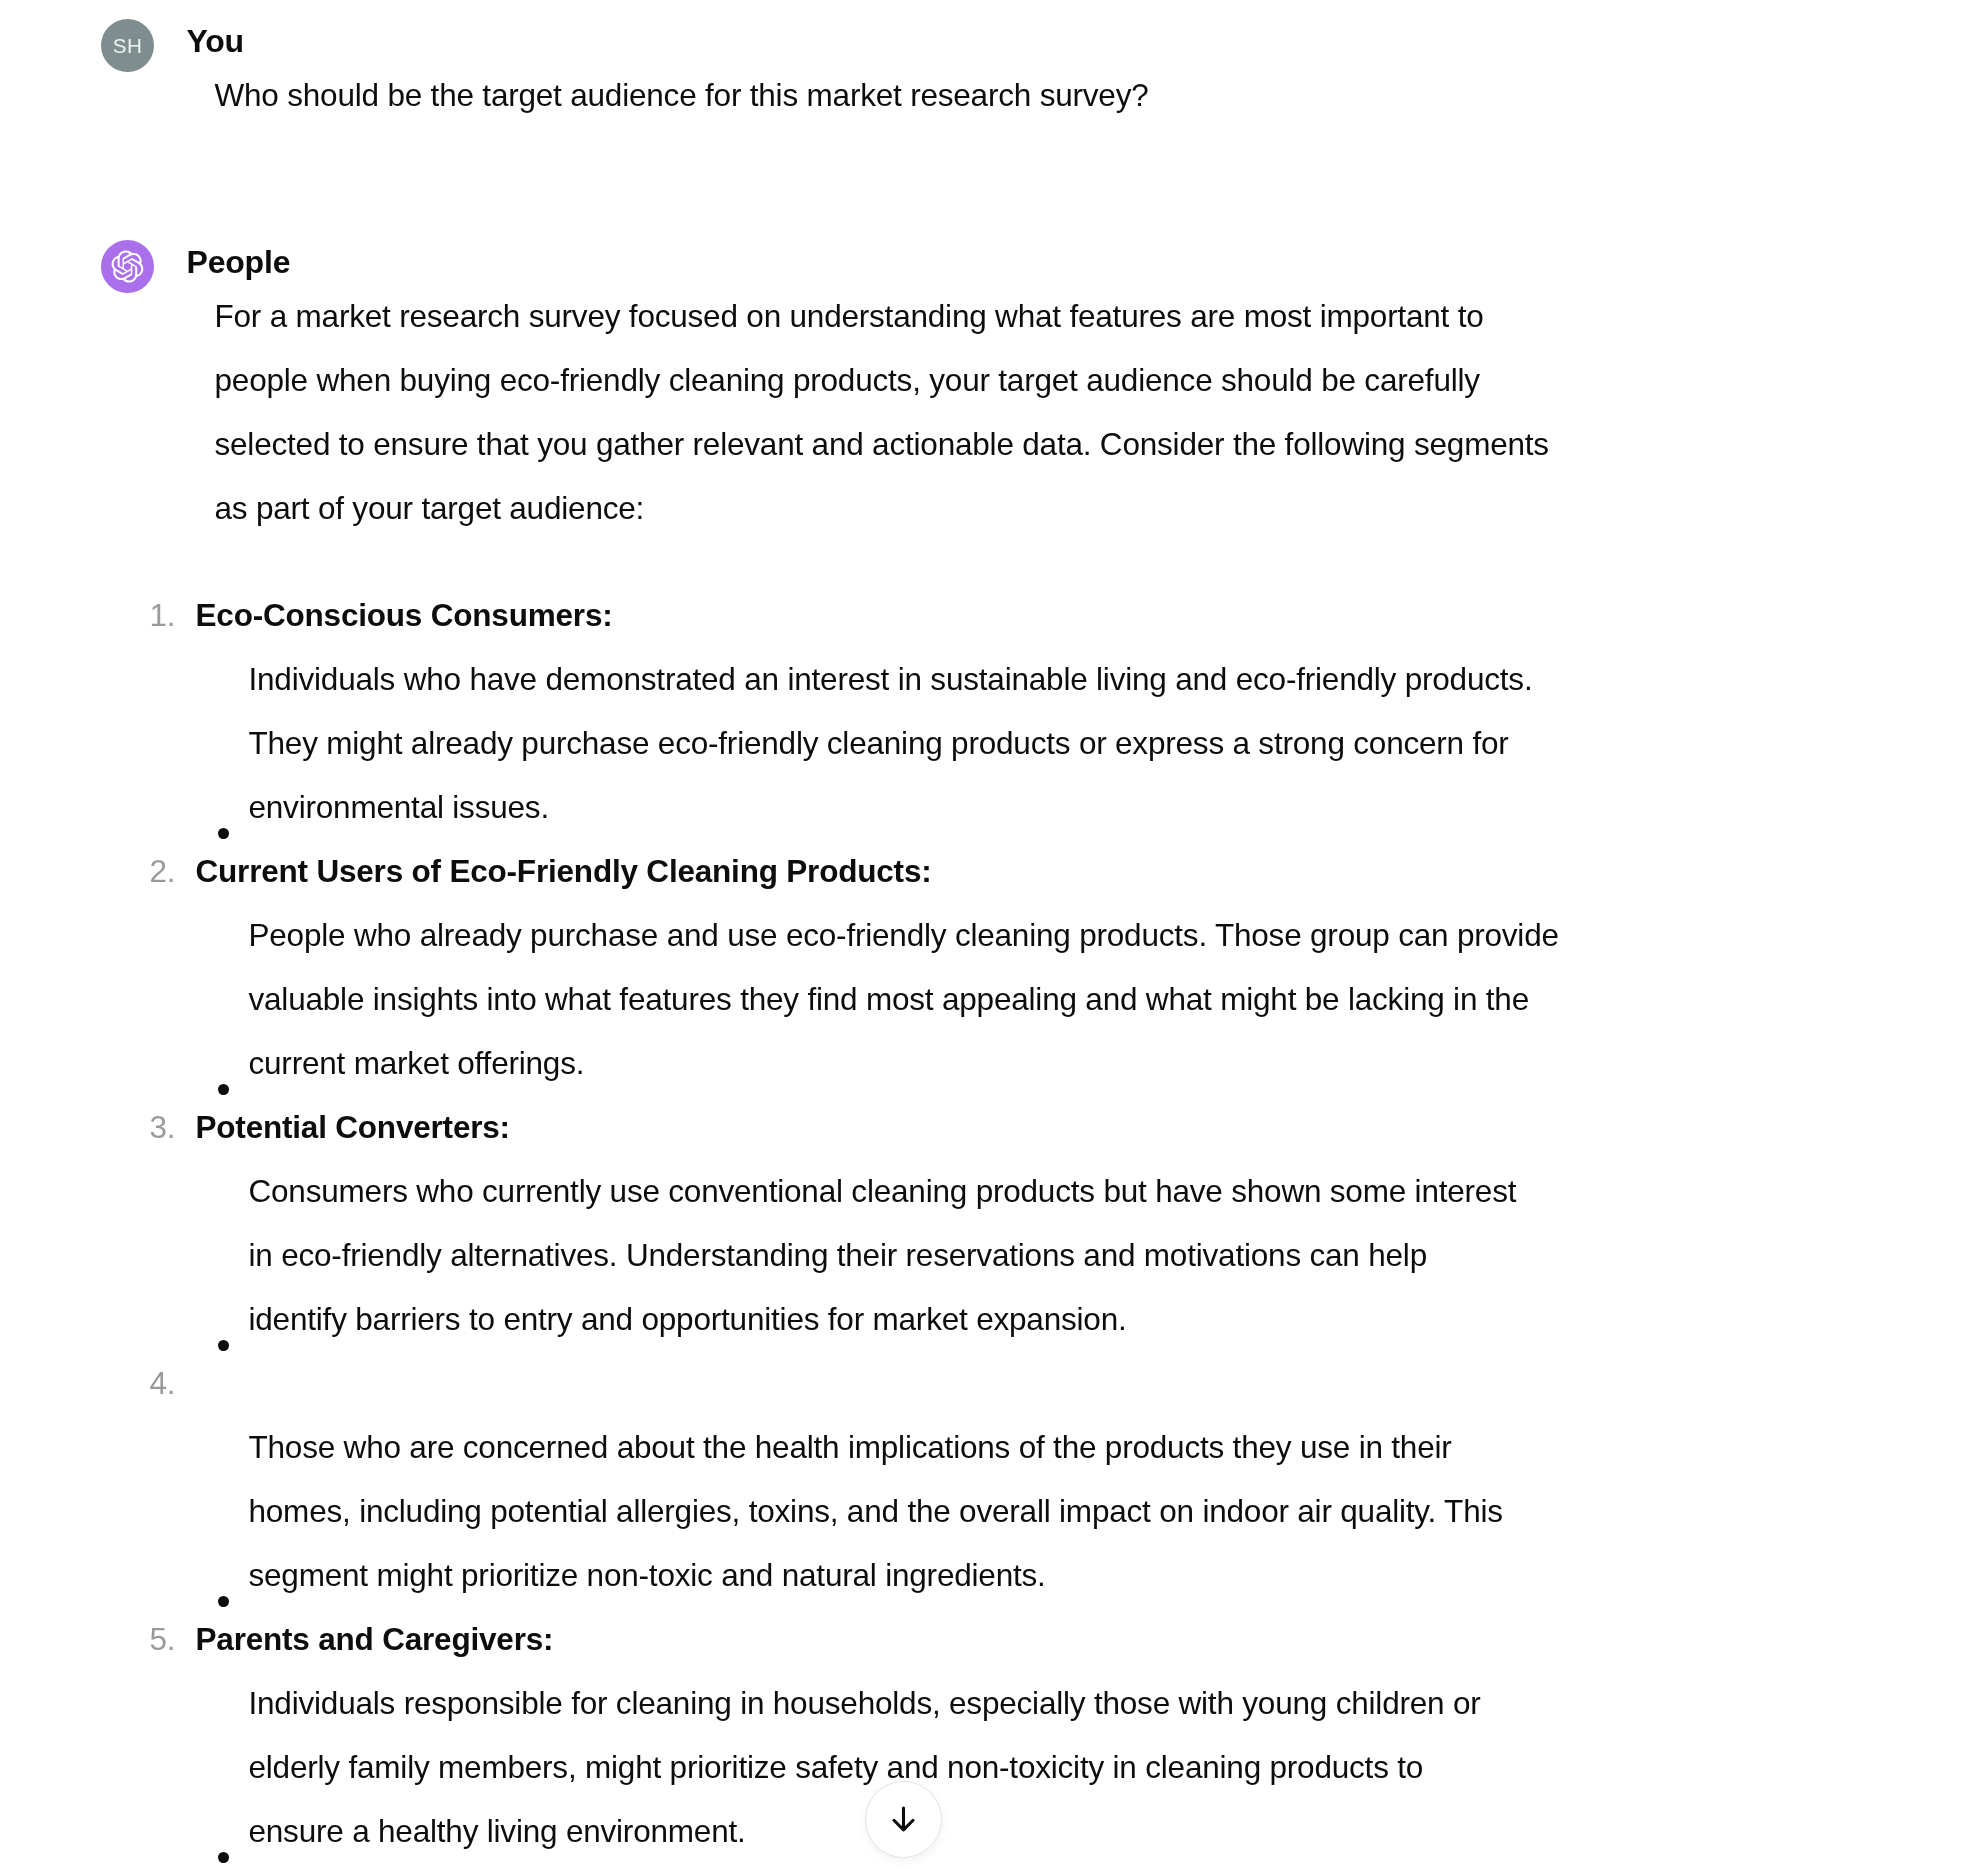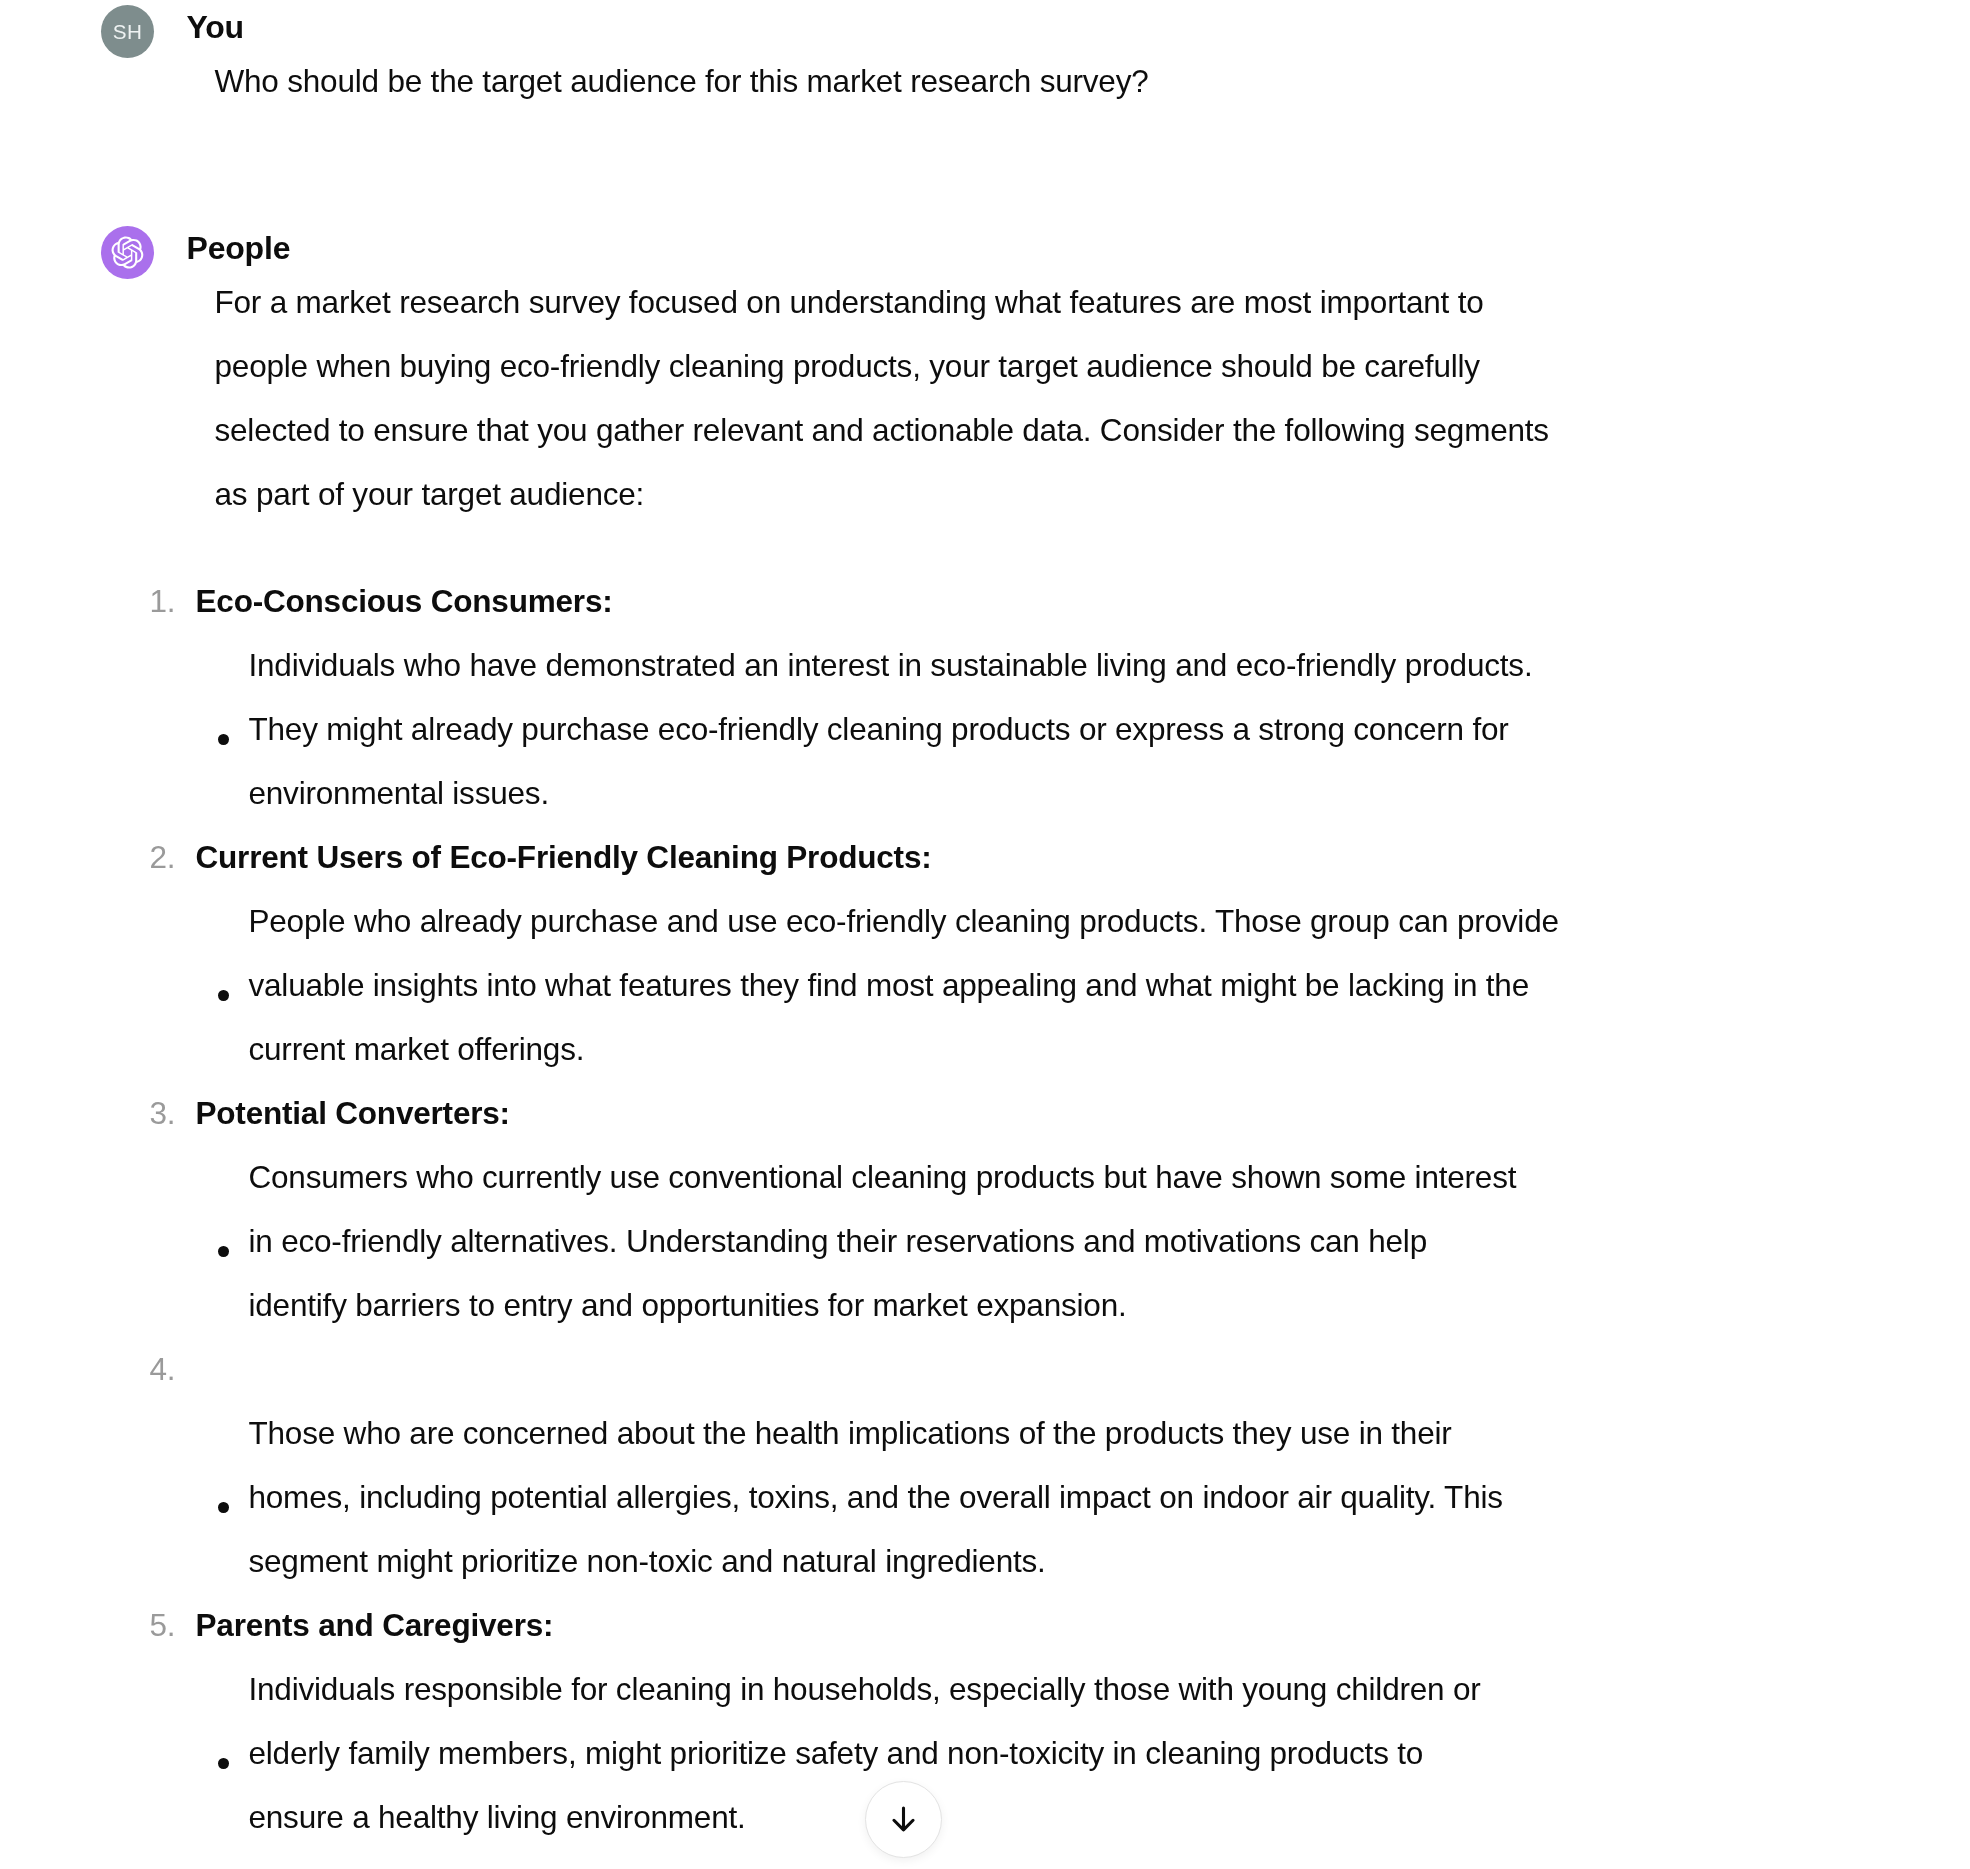--- a/index.html
+++ b/index.html
@@ -4,21 +4,21 @@
 <style>
   html,body { margin:0; padding:0; }
   body {
     width:1970px; height:1870px;
     background:#ffffff;
     font-family:"Liberation Sans","DejaVu Sans",sans-serif;
     color:#0d0d0d;
     overflow:hidden;
     position:relative;
   }
-  .page { padding:5px 0 0 101px; }
+  .page { padding:19px 0 0 101px; }
 
   .turn { display:flex; align-items:flex-start; }
   .turn-user { margin-bottom:113px; }
 
   .avatar {
     width:53px; height:53px; border-radius:50%;
     flex:0 0 53px; margin-right:32.5px;
     display:flex; align-items:center; justify-content:center;
     user-select:none;
   }
@@ -40,21 +40,21 @@
   }
 
   .segments { margin-top:43px; }
   .seg-head {
     display:flex; margin-left:-37px;
     font-size:31.5px; line-height:64px; letter-spacing:-0.2px;
   }
   .seg-num { flex:0 0 46px; width:46px; color:#9a9a9a; }
   .seg-title { font-weight:bold; }
 
-  .bullet-row { display:flex; align-items:center; margin-left:31.5px; }
+  .bullet-row { display:flex; align-items:flex-end; margin-left:31.5px; }
   .dot {
     flex:0 0 10.8px; width:10.8px; height:10.8px; border-radius:50%;
     background:#0d0d0d; margin:21.7px 19.7px 0 0;
   }
   .desc {
     font-size:31.5px; line-height:64px;
     letter-spacing:-0.2px;
     white-space:pre-line;
   }
 

